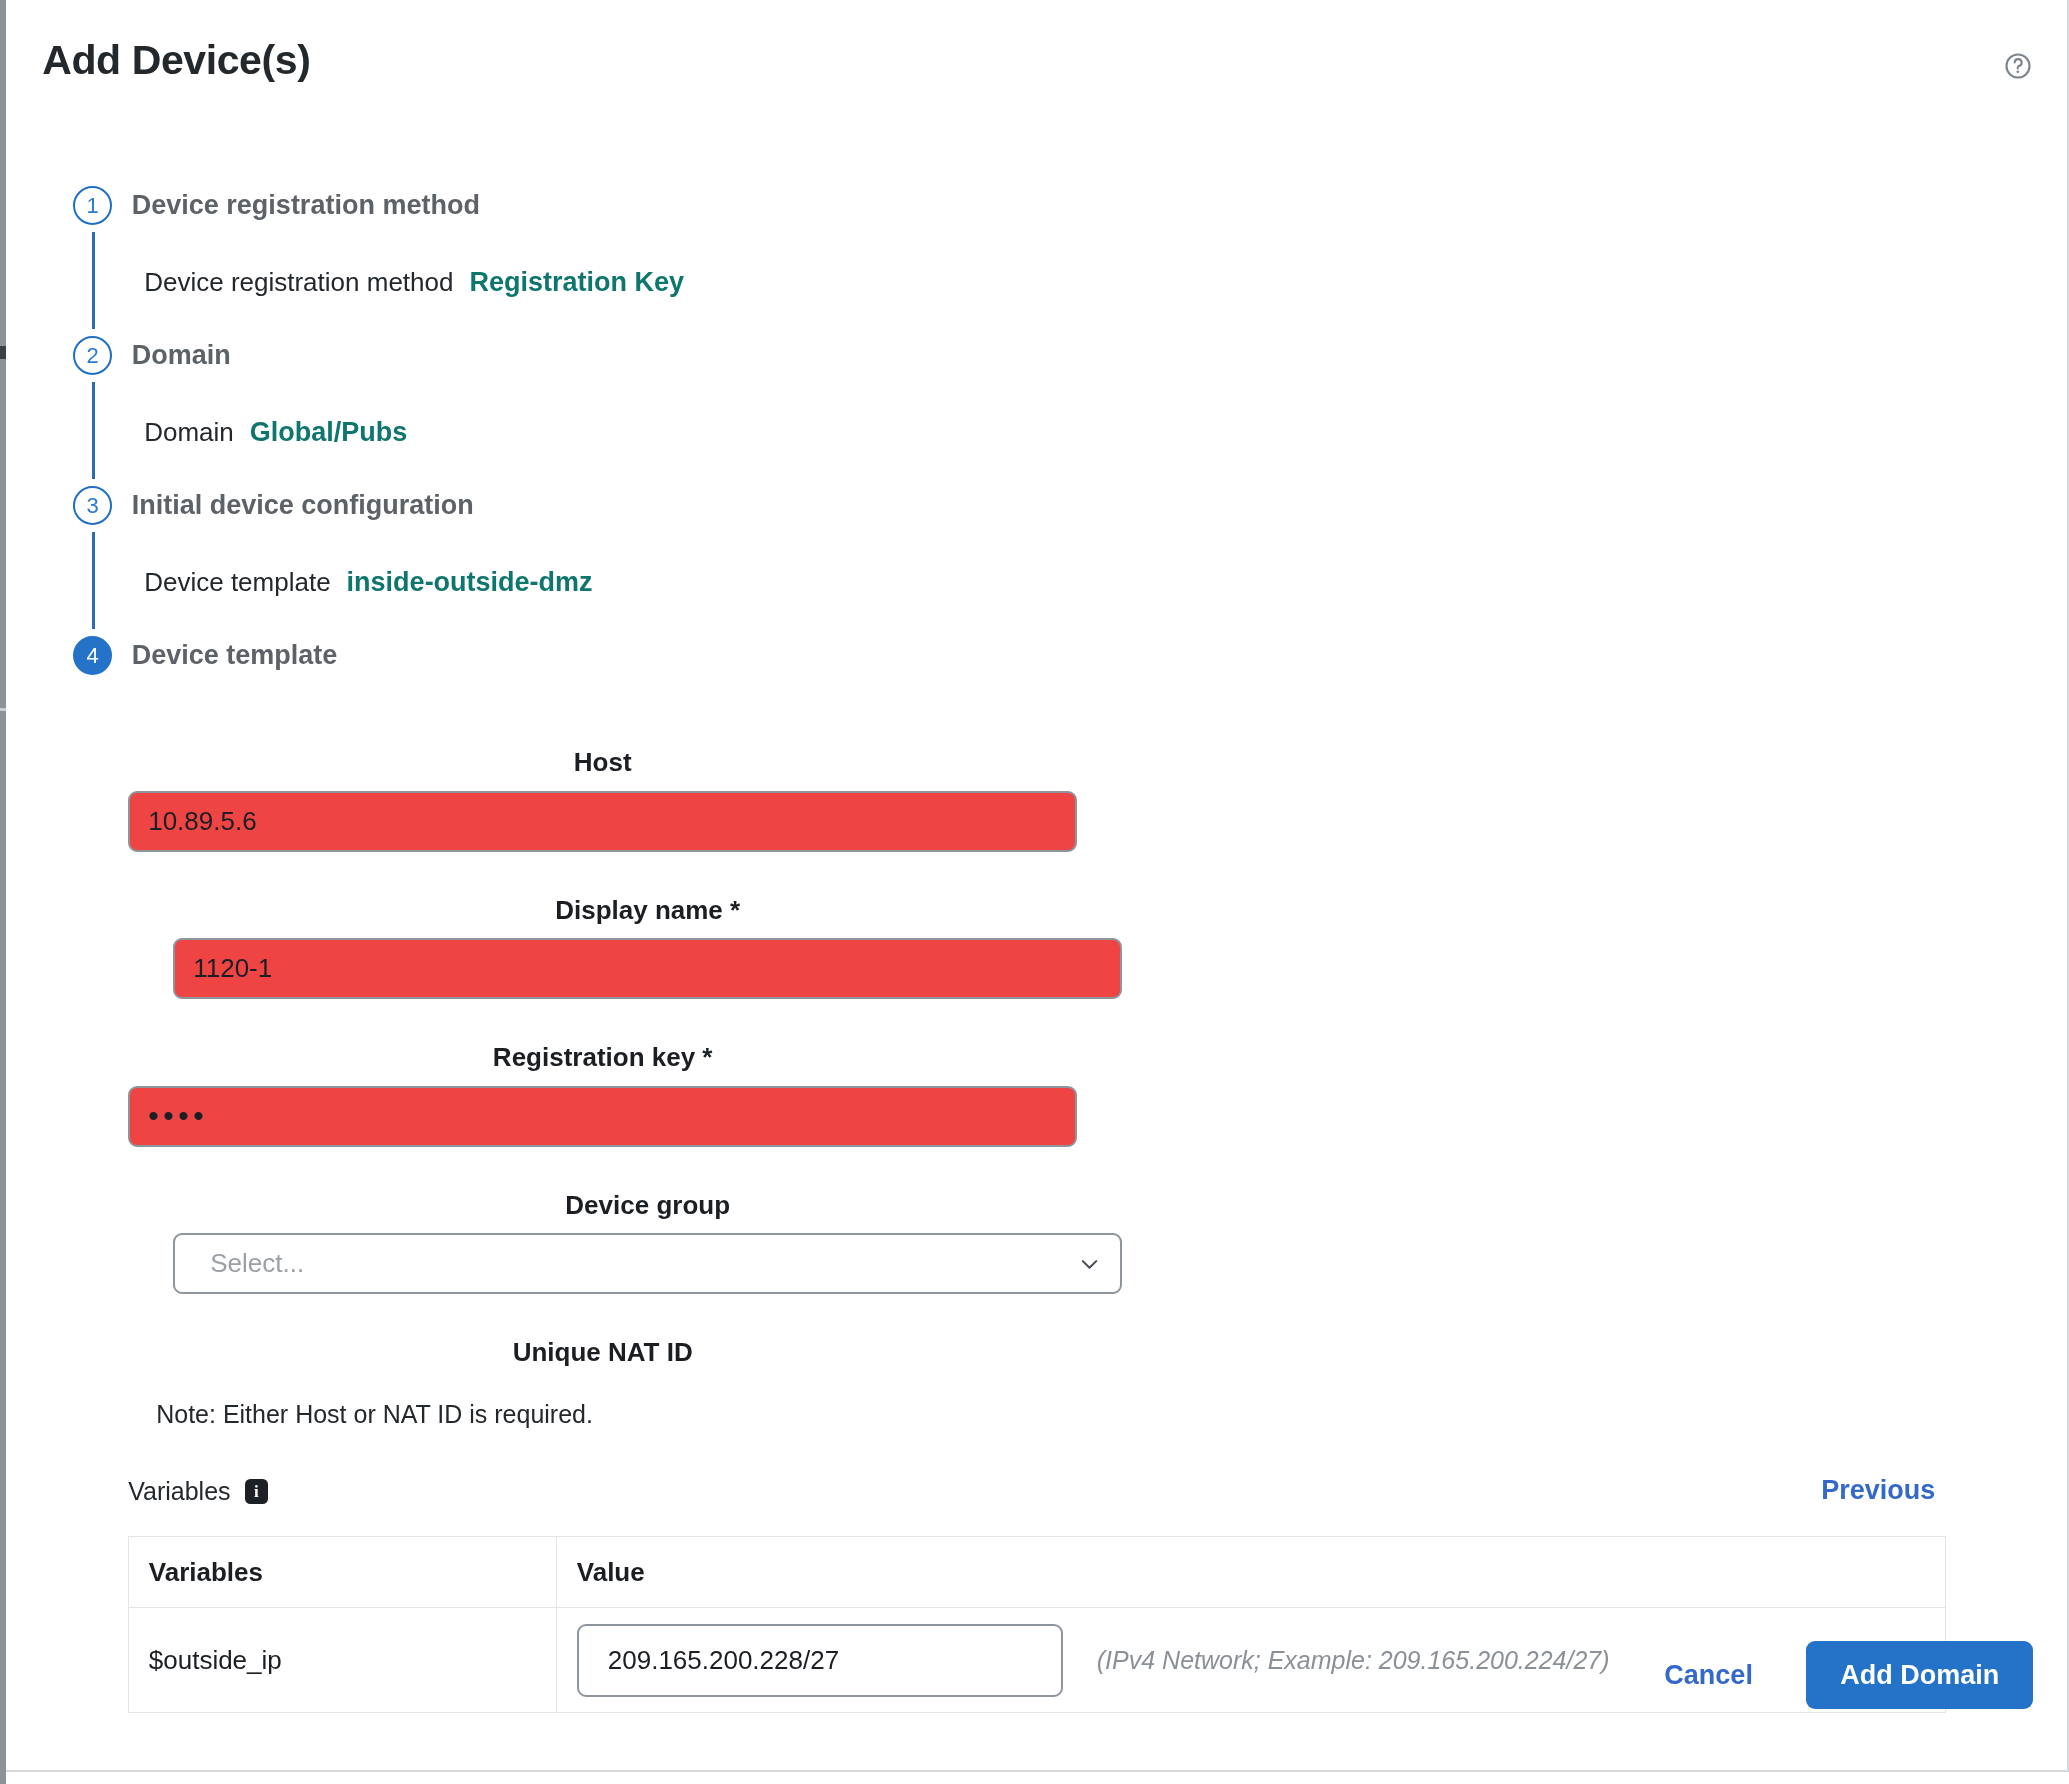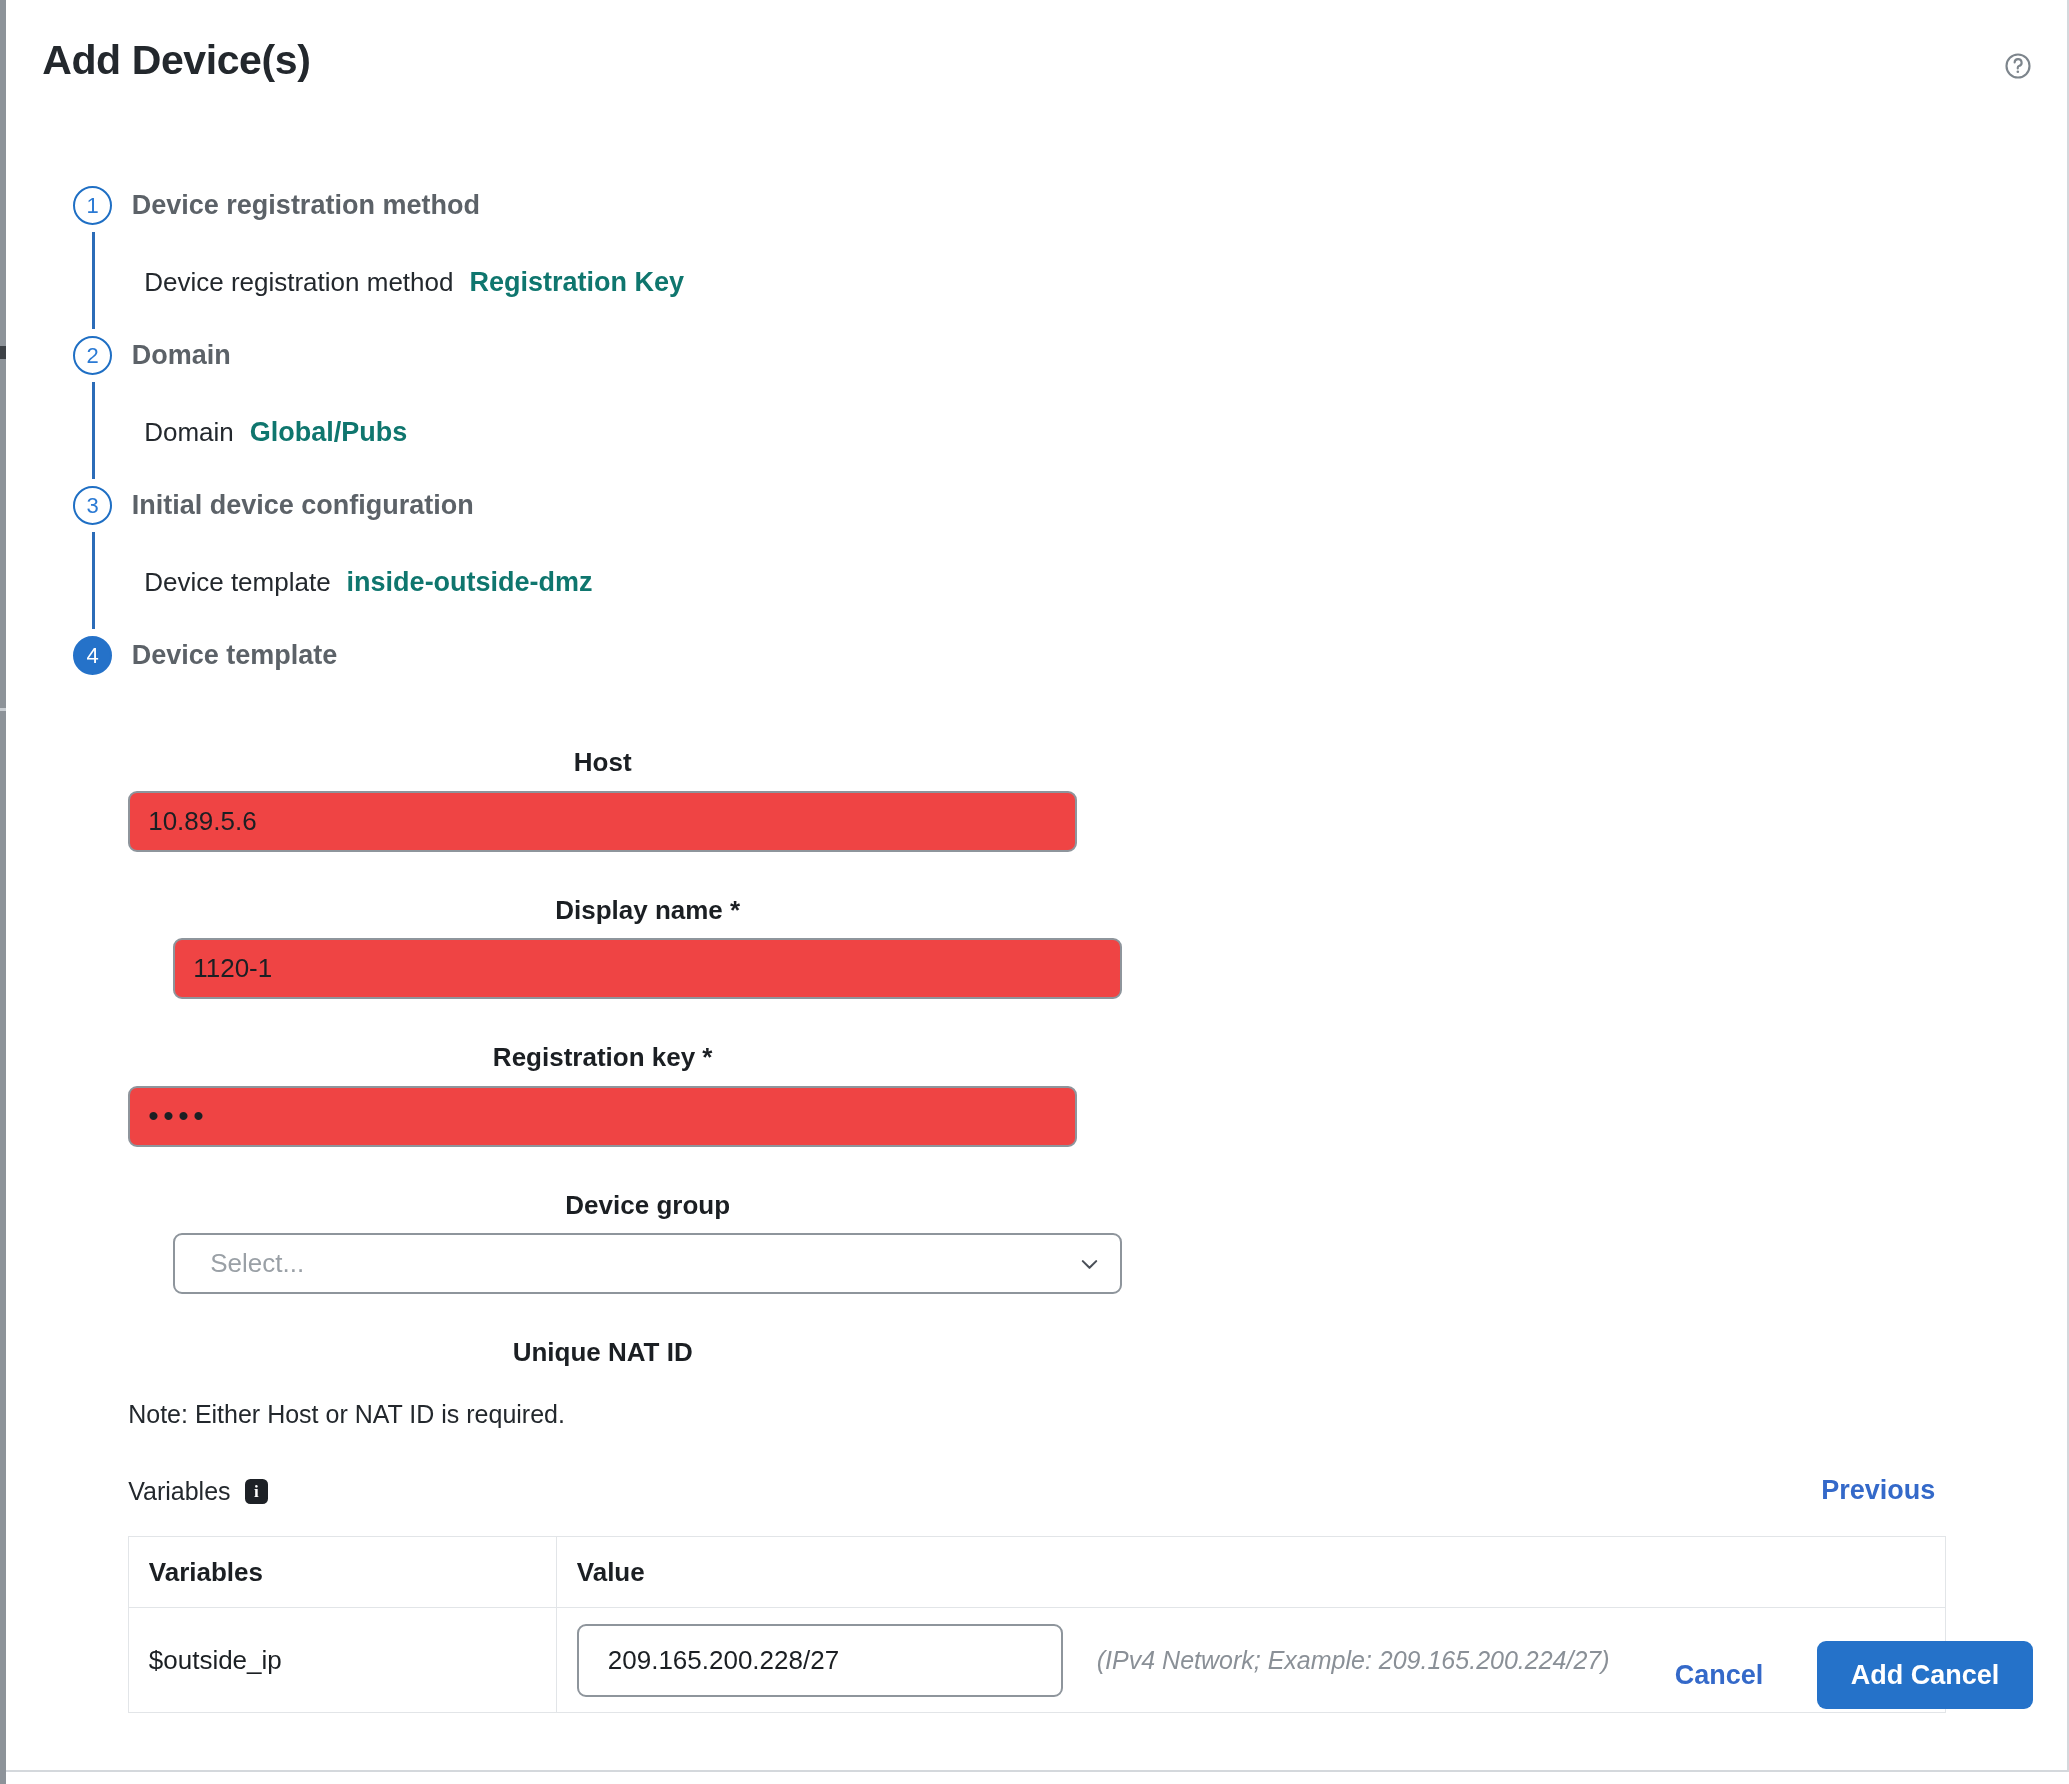--- a/index.html
+++ b/index.html
@@ -209,20 +209,21 @@
     letter-spacing: 4.5px;
     font-size: 30px;
     line-height: 55px;
     color: #1b1f23;
   }
 
   .note-text {
     font-size: 25px;
     color: #23282d;
     margin-top: 1.8px;
+    margin-left: 28px;
   }
 
   .variables-header {
     display: flex;
     align-items: center;
     margin-top: 48px;
   }
   .variables-header .vh-label {
     font-size: 25px;
     color: #23282d;
@@ -458,17 +459,17 @@
           </td>
         </tr>
       </tbody>
     </table>
   </div>
 
   <div class="previous-link">Previous</div>
 
   <div class="footer">
     <button class="btn-cancel">Cancel</button>
-    <button class="btn-primary">Add Cancel</button>
+    <button class="btn-primary">Add Domain</button>
   </div>
 
 </div>
 
 
 </body></html>

